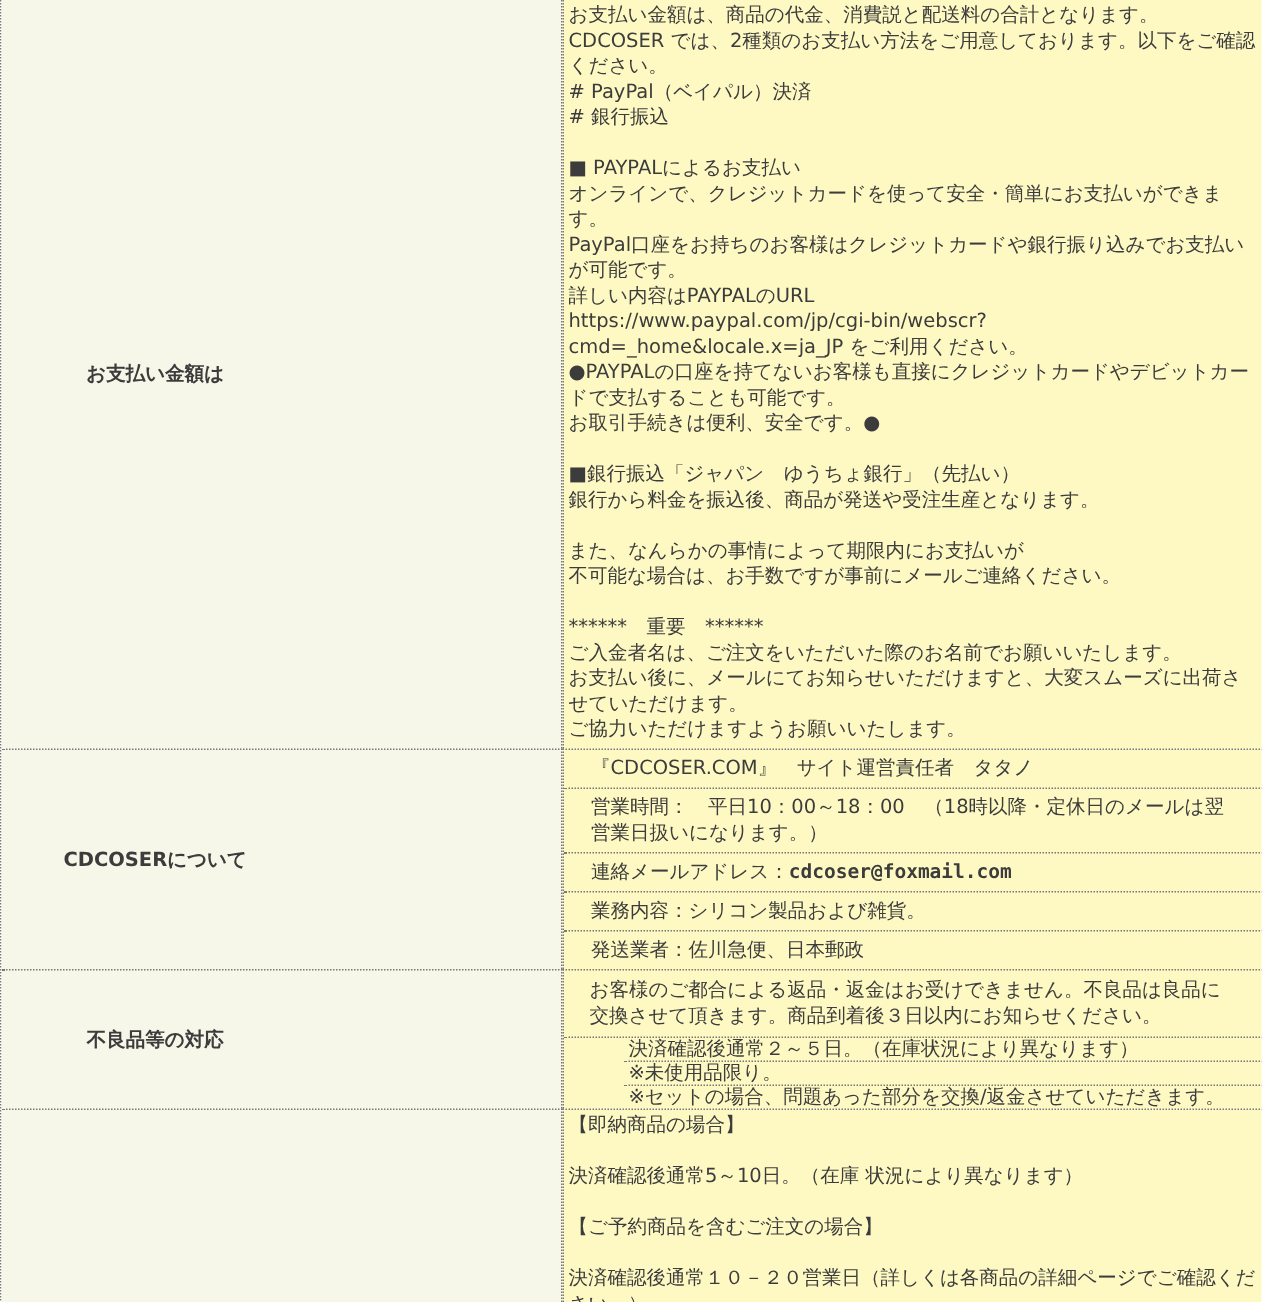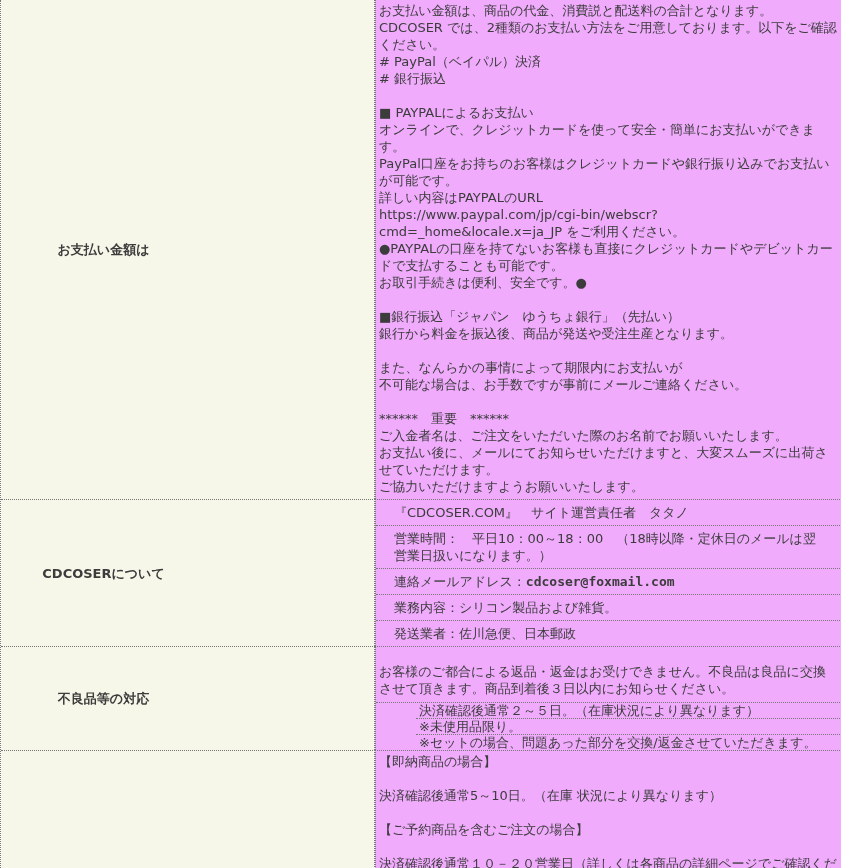--- a/index.html
+++ b/index.html
@@ -35,21 +35,21 @@
   .lbl {
     width: 205px;
     text-align: center;
     line-height: 17px;
     padding: 2px 0;
   }
   td.row-content {
     vertical-align: top;
     border-left: 1px dotted #777;
     padding: 0;
-    background: #f0abfc;
+    background: #fef9c3;
   }
   tr + tr th.row-label,
   tr + tr td.row-content {
     border-top: 1px dotted #777;
   }
   .multiline {
     white-space: pre-line;
     line-height: 17px;
     padding: 2px 4px 4px 3px;
     overflow-wrap: anywhere;
@@ -64,23 +64,22 @@
     padding: 4px 18px;
     border-bottom: 1px dotted #777;
   }
   .sub:last-child { border-bottom: none; }
   .sub--tight {
     line-height: 15px;
     padding: 0 3px;
     margin-left: 40px;
   }
   .sub--wrap2 {
-    padding: 5px 3px;
+    padding: 5px 17px;
     overflow-wrap: anywhere;
-    margin-top: 11px;
   }
   .email {
     font-family: "DejaVu Sans Mono", "Liberation Mono", monospace;
     font-weight: bold;
   }
 </style>
 </head>
 <body>
 
 <table class="shop-info">

